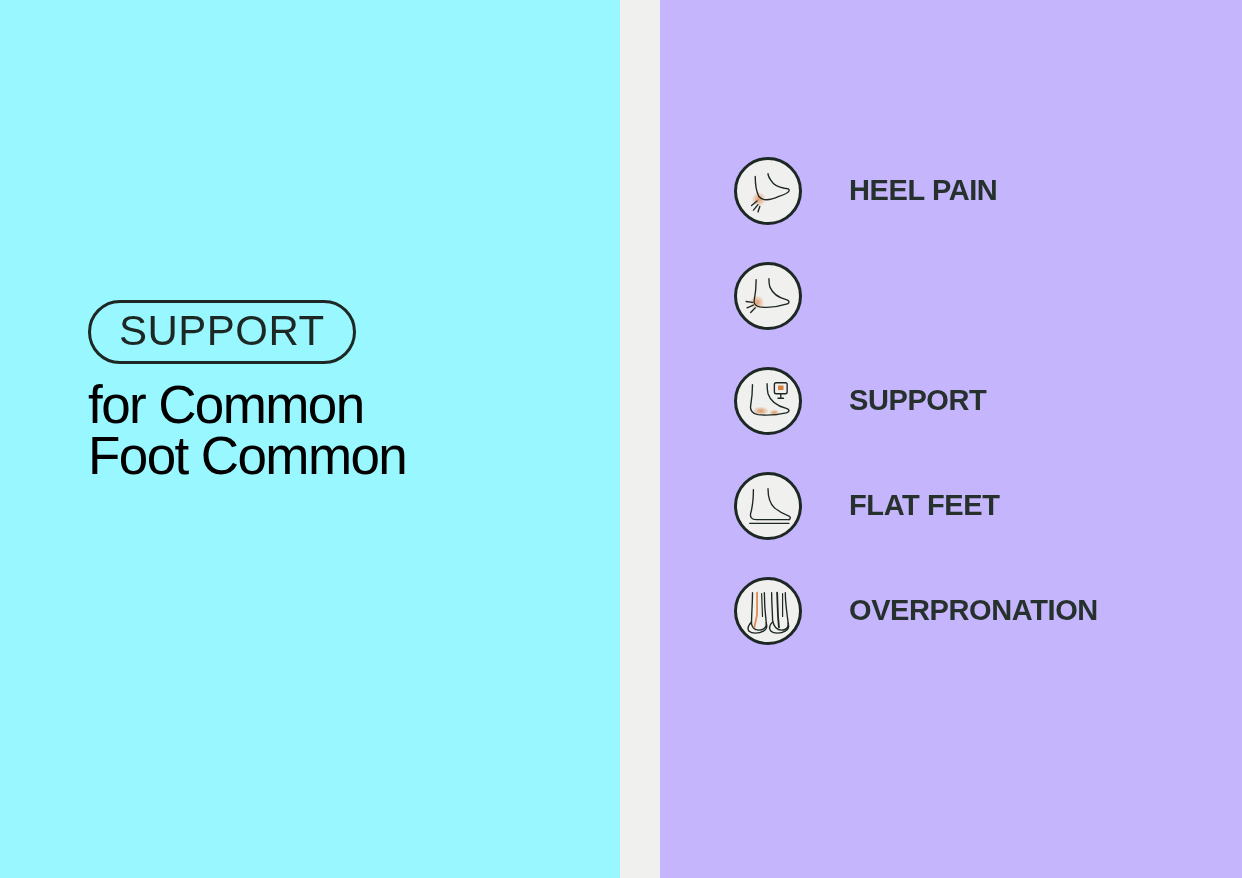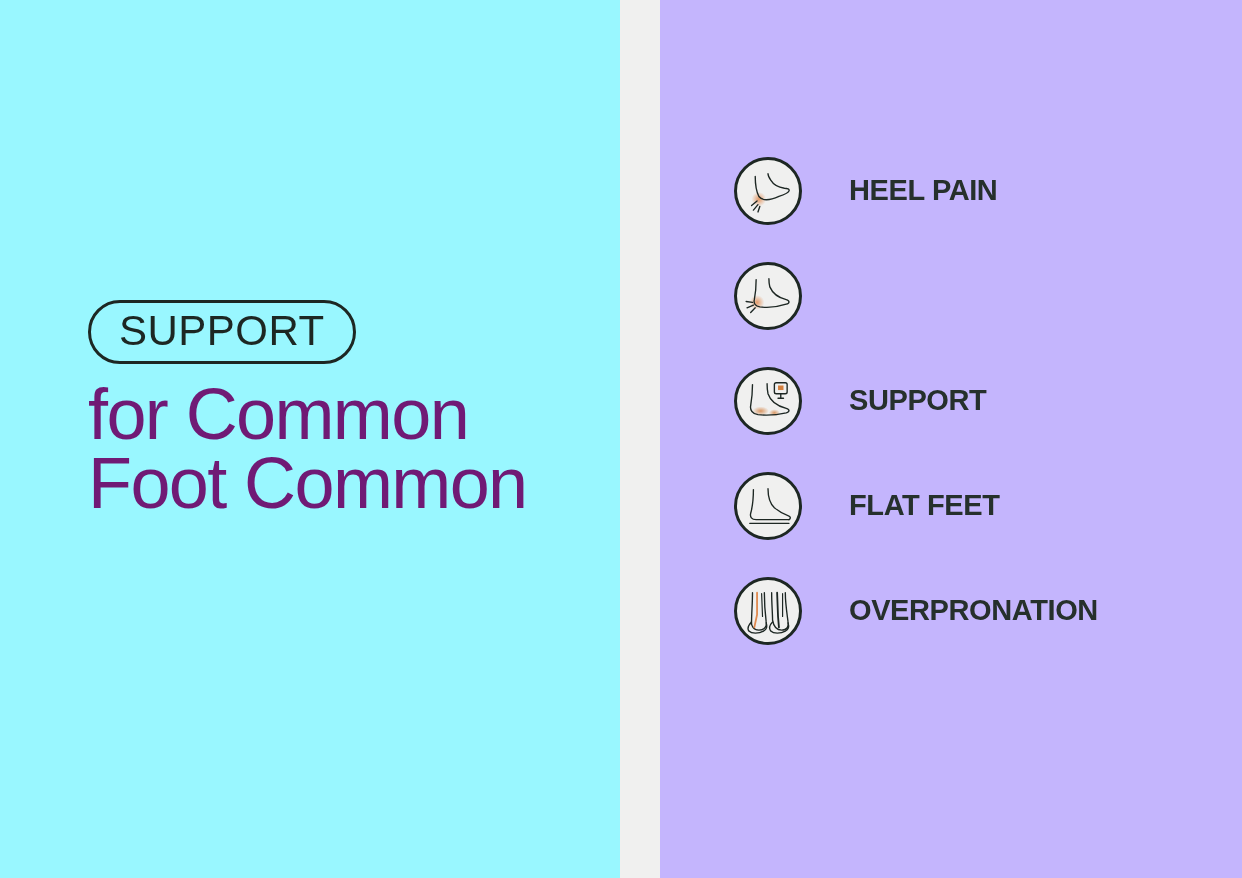--- a/index.html
+++ b/index.html
@@ -45,25 +45,25 @@
     display: block;
     font-size: 42px;
     font-weight: 400;
     letter-spacing: 0.5px;
     color: #1d2723;
     line-height: 1;
     white-space: nowrap;
   }
   .headline {
     margin: 10px 0 0 0;
-    font-size: 72px;
+    font-size: 53px;
     line-height: 0.96;
     font-weight: 500;
     letter-spacing: -1.6px;
-    color: #701a75;
+    color: #000000;
   }
   .headline .line {
     display: block;
     white-space: nowrap;
   }
   
   .right-panel {
     flex: 1 1 auto;
     height: 878px;
     background: #c4b5fd;

